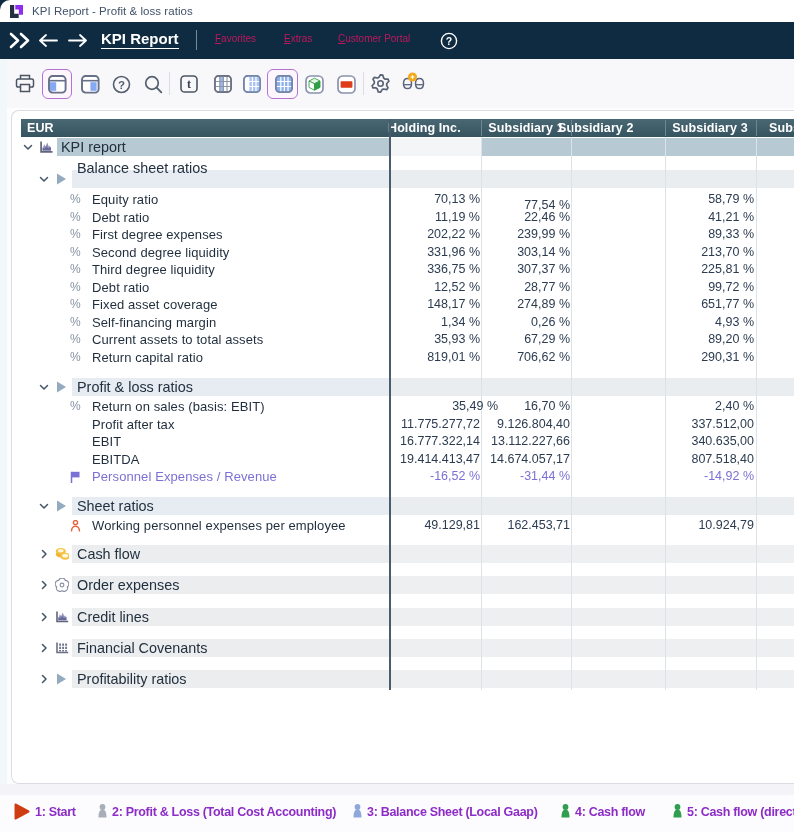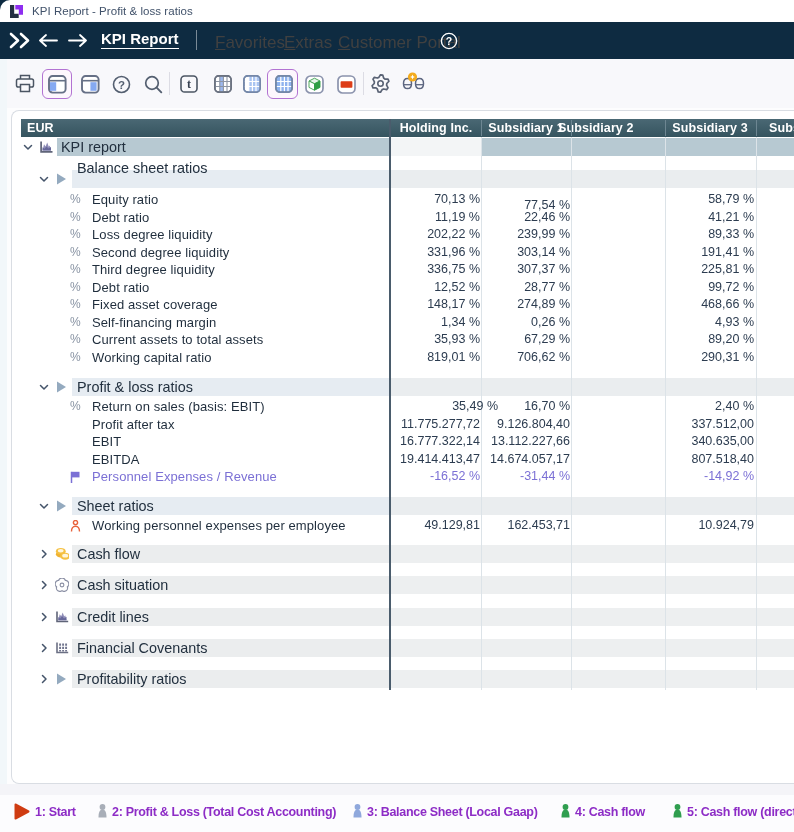--- a/index.html
+++ b/index.html
@@ -2,21 +2,21 @@
 <html><head><meta charset="utf-8">
 <style>
 *{margin:0;padding:0;box-sizing:border-box}
 html,body{width:794px;height:832px;overflow:hidden;background:#fdfdfe;font-family:"Liberation Sans",sans-serif;position:relative}
 .abs{position:absolute}
 .titledark{left:0;top:0;width:20px;height:20px;background:#0d2b41}
 .titlebar{left:0;top:0;width:794px;height:22px;background:#ffffff;border-top-left-radius:10px}
 .titletext{left:32px;top:4.5px;font-size:11.5px;color:#41526a;letter-spacing:0.05px}
 .menubar{left:0;top:22px;width:794px;height:37px;background:#0e2b41;color:#fff}
 .mtitle{left:101px;top:30px;font-size:15px;font-weight:bold;color:#fff;border-bottom:1.5px solid #fff;padding-bottom:1px}
-.mitem{top:33px;font-size:17px;color:#404040}
+.mitem{top:33px;font-size:10px;color:#be185d}
 .msep{left:196px;top:30px;width:1px;height:20px;background:rgba(255,255,255,0.45)}
 .toolbar{left:0;top:59px;width:794px;height:49px;background:#f8f8fb}
 .tsep{top:72px;width:1px;height:23px;background:#dcdce4}
 .selbox{border:1.5px solid #b273d2;border-radius:6px;background:#fdf7fd}
 .leftstrip{left:0;top:59px;width:7px;height:726px;background:#f2f7fa}
 .panel{left:11px;top:110px;width:803px;height:674px;background:#fff;border:1px solid #d9dde3;border-radius:8px;border-right:none}
 .thead{left:21px;top:119px;width:773px;height:18px;background:linear-gradient(#4a6874,#35545f)}
 .hlabel{top:121px;font-size:12.5px;font-weight:bold;color:#fff;height:14px;line-height:14px;letter-spacing:0.1px}
 .hsep{top:120px;width:1px;height:16px;background:#6d8692}
 .colsep{width:1px;background:#dce3e8}
@@ -127,21 +127,21 @@
 <path d="M5.5,6.5 C8,6.5 9.5,8.6 9.5,11.4 C9.5,14.6 7.9,16.6 5.5,16.6 C3.1,16.6 1.5,14.6 1.5,11.4 C1.5,8.6 3,6.5 5.5,6.5 Z" stroke="#5d6680" stroke-width="1.5" fill="#f8f8fb"></path>
 <path d="M1.8,12.7 H9.2" stroke="#5d6680" stroke-width="1.3"></path>
 <path d="M17.5,6.5 C20,6.5 21.5,8.6 21.5,11.4 C21.5,14.6 19.9,16.6 17.5,16.6 C15.1,16.6 13.5,14.6 13.5,11.4 C13.5,8.6 15,6.5 17.5,6.5 Z" stroke="#5d6680" stroke-width="1.5" fill="#f8f8fb"></path>
 <path d="M13.8,12.7 H21.2" stroke="#5d6680" stroke-width="1.3"></path>
 <circle cx="10.5" cy="5" r="4.6" fill="#f3ab1d"></circle>
 <path d="M10.5,2.6 L11.2,4.3 L12.9,5 L11.2,5.7 L10.5,7.4 L9.8,5.7 L8.1,5 L9.8,4.3 Z" fill="#fff"></path>
 </svg>
 <div class="abs panel"></div>
 <div class="abs thead"></div>
 <div class="abs hlabel" style="left:27px">EUR</div>
-<div class="abs hlabel" style="left:376px;width:120px;text-align:center">Holding Inc.</div>
+<div class="abs hlabel" style="left:388px;width:120px;">Holding Inc.</div>
 <div class="abs hlabel" style="left:466px;width:120px;text-align:center">Subsidiary 1</div>
 <div class="abs hlabel" style="left:558px;width:120px;text-align:left">Subsidiary 2</div>
 <div class="abs hlabel" style="left:650px;width:120px;text-align:center">Subsidiary 3</div>
 <div class="abs hlabel" style="left:769px">Subsidiary 4</div>
 <div class="abs hsep" style="left:481px"></div>
 <div class="abs colsep" style="left:481px;top:137px;height:553px"></div>
 <div class="abs hsep" style="left:571px"></div>
 <div class="abs colsep" style="left:571px;top:137px;height:553px"></div>
 <div class="abs hsep" style="left:665px"></div>
 <div class="abs colsep" style="left:665px;top:137px;height:553px"></div>
@@ -224,21 +224,21 @@
 <div class="abs band" style="left:572px;top:576px;width:93px;background:#edeff0"></div>
 <div class="abs band" style="left:666px;top:576px;width:90px;background:#edeff0"></div>
 <div class="abs band" style="left:757px;top:576px;width:57px;background:#edeff0"></div>
 <svg class="abs" style="left:40px;top:580px" width="9" height="10" viewBox="0 0 9 10">
     <path d="M2.5,1.5 L6,5 L2.5,8.5" stroke="#44546a" stroke-width="1.5" fill="none" stroke-linecap="round" stroke-linejoin="round"></path>
   </svg>
 <svg class="abs" style="left:54.5px;top:577.5px" width="14" height="14" viewBox="0 0 14 14">
 <path d="M13.66,7.00 L13.57,7.23 L13.47,7.45 L13.36,7.67 L13.23,7.88 L13.09,8.07 L12.93,8.26 L12.76,8.44 L12.58,8.60 L12.39,8.75 L12.45,8.98 L12.50,9.22 L12.54,9.47 L12.56,9.71 L12.56,9.95 L12.54,10.20 L12.50,10.44 L12.45,10.68 L12.39,10.91 L12.30,11.14 L12.20,11.37 L12.09,11.58 L11.96,11.79 L11.82,11.99 L11.66,12.17 L11.49,12.35 L11.31,12.51 L11.11,12.66 L10.91,12.80 L10.70,12.92 L10.48,13.03 L10.25,13.12 L10.02,13.20 L9.78,13.26 L9.54,13.30 L9.30,13.32 L9.06,13.33 L8.81,13.32 L8.57,13.30 L8.33,13.26 L8.09,13.20 L7.86,13.12 L7.63,13.03 L7.41,12.92 L7.20,12.80 L7.00,12.66 L6.80,12.80 L6.59,12.92 L6.37,13.03 L6.14,13.12 L5.91,13.20 L5.67,13.26 L5.43,13.30 L5.19,13.32 L4.94,13.33 L4.70,13.32 L4.46,13.30 L4.22,13.26 L3.98,13.20 L3.75,13.12 L3.52,13.03 L3.30,12.92 L3.09,12.80 L2.89,12.66 L2.69,12.51 L2.51,12.35 L2.34,12.17 L2.18,11.99 L2.04,11.79 L1.91,11.58 L1.80,11.37 L1.70,11.14 L1.61,10.91 L1.55,10.68 L1.50,10.44 L1.46,10.20 L1.44,9.95 L1.44,9.71 L1.46,9.47 L1.50,9.22 L1.55,8.98 L1.61,8.75 L1.42,8.60 L1.24,8.44 L1.07,8.26 L0.91,8.07 L0.77,7.88 L0.64,7.67 L0.53,7.45 L0.43,7.23 L0.34,7.00 L0.28,6.77 L0.22,6.53 L0.19,6.28 L0.17,6.04 L0.17,5.80 L0.19,5.55 L0.22,5.31 L0.28,5.07 L0.34,4.84 L0.43,4.61 L0.53,4.38 L0.64,4.17 L0.77,3.96 L0.91,3.76 L1.07,3.58 L1.24,3.40 L1.42,3.24 L1.61,3.09 L1.82,2.95 L2.03,2.83 L2.25,2.72 L2.47,2.63 L2.71,2.55 L2.94,2.49 L3.18,2.45 L3.43,2.43 L3.67,2.42 L3.75,2.19 L3.85,1.97 L3.97,1.75 L4.10,1.54 L4.24,1.35 L4.40,1.16 L4.57,0.98 L4.75,0.82 L4.94,0.67 L5.15,0.53 L5.36,0.41 L5.58,0.30 L5.80,0.21 L6.04,0.14 L6.27,0.08 L6.51,0.03 L6.76,0.01 L7.00,0.00 L7.24,0.01 L7.49,0.03 L7.73,0.08 L7.96,0.14 L8.20,0.21 L8.42,0.30 L8.64,0.41 L8.85,0.53 L9.06,0.67 L9.25,0.82 L9.43,0.98 L9.60,1.16 L9.76,1.35 L9.90,1.54 L10.03,1.75 L10.15,1.97 L10.25,2.19 L10.33,2.42 L10.57,2.43 L10.82,2.45 L11.06,2.49 L11.29,2.55 L11.53,2.63 L11.75,2.72 L11.97,2.83 L12.18,2.95 L12.39,3.09 L12.58,3.24 L12.76,3.40 L12.93,3.58 L13.09,3.76 L13.23,3.96 L13.36,4.17 L13.47,4.38 L13.57,4.61 L13.66,4.84 L13.72,5.07 L13.78,5.31 L13.81,5.55 L13.83,5.80 L13.83,6.04 L13.81,6.28 L13.78,6.53 L13.72,6.77 Z" stroke="#8a8fa4" stroke-width="1.25" fill="none" stroke-linejoin="round"></path>
 <circle cx="7" cy="7" r="1.9" stroke="#8a8fa4" stroke-width="1.1" fill="none"></circle>
 </svg>
-<div class="abs lbl" style="left:77px;top:576px">Cash situation</div>
+<div class="abs lbl" style="left:77px;top:576px">Order expenses</div>
 <div class="abs band" style="left:72px;top:608px;width:318px;background:#ebedee"></div>
 <div class="abs band" style="left:391px;top:608px;width:90px;background:#edeff0"></div>
 <div class="abs band" style="left:482px;top:608px;width:89px;background:#edeff0"></div>
 <div class="abs band" style="left:572px;top:608px;width:93px;background:#edeff0"></div>
 <div class="abs band" style="left:666px;top:608px;width:90px;background:#edeff0"></div>
 <div class="abs band" style="left:757px;top:608px;width:57px;background:#edeff0"></div>
 <svg class="abs" style="left:40px;top:612px" width="9" height="10" viewBox="0 0 9 10">
     <path d="M2.5,1.5 L6,5 L2.5,8.5" stroke="#44546a" stroke-width="1.5" fill="none" stroke-linecap="round" stroke-linejoin="round"></path>
   </svg>
 <svg class="abs" style="left:55px;top:610px" width="14" height="14" viewBox="0 0 14 14">
@@ -278,56 +278,56 @@
 <div class="abs row" style="left:92px;top:191px">Equity ratio</div>
 <div class="abs val" style="left:391px;width:89px;top:191px">70,13 %</div>
 <div class="abs val" style="left:482px;width:88px;top:197px">77,54 %</div>
 <div class="abs val" style="left:666px;width:88px;top:191px">58,79 %</div>
 <div class="abs pct" style="left:70px;top:208.5px;height:17px;line-height:17px">%</div>
 <div class="abs row" style="left:92px;top:208.5px">Debt ratio</div>
 <div class="abs val" style="left:391px;width:89px;top:208.5px">11,19 %</div>
 <div class="abs val" style="left:482px;width:88px;top:208.5px">22,46 %</div>
 <div class="abs val" style="left:666px;width:88px;top:208.5px">41,21 %</div>
 <div class="abs pct" style="left:70px;top:226px;height:17px;line-height:17px">%</div>
-<div class="abs row" style="left:92px;top:226px">Loss degree liquidity</div>
+<div class="abs row" style="left:92px;top:226px">First degree expenses</div>
 <div class="abs val" style="left:391px;width:89px;top:226px">202,22 %</div>
 <div class="abs val" style="left:482px;width:88px;top:226px">239,99 %</div>
 <div class="abs val" style="left:666px;width:88px;top:226px">89,33 %</div>
 <div class="abs pct" style="left:70px;top:243.5px;height:17px;line-height:17px">%</div>
 <div class="abs row" style="left:92px;top:243.5px">Second degree liquidity</div>
 <div class="abs val" style="left:391px;width:89px;top:243.5px">331,96 %</div>
 <div class="abs val" style="left:482px;width:88px;top:243.5px">303,14 %</div>
-<div class="abs val" style="left:666px;width:88px;top:243.5px">191,41 %</div>
+<div class="abs val" style="left:666px;width:88px;top:243.5px">213,70 %</div>
 <div class="abs pct" style="left:70px;top:261px;height:17px;line-height:17px">%</div>
 <div class="abs row" style="left:92px;top:261px">Third degree liquidity</div>
 <div class="abs val" style="left:391px;width:89px;top:261px">336,75 %</div>
 <div class="abs val" style="left:482px;width:88px;top:261px">307,37 %</div>
 <div class="abs val" style="left:666px;width:88px;top:261px">225,81 %</div>
 <div class="abs pct" style="left:70px;top:278.5px;height:17px;line-height:17px">%</div>
 <div class="abs row" style="left:92px;top:278.5px">Debt ratio</div>
 <div class="abs val" style="left:391px;width:89px;top:278.5px">12,52 %</div>
 <div class="abs val" style="left:482px;width:88px;top:278.5px">28,77 %</div>
 <div class="abs val" style="left:666px;width:88px;top:278.5px">99,72 %</div>
 <div class="abs pct" style="left:70px;top:296px;height:17px;line-height:17px">%</div>
 <div class="abs row" style="left:92px;top:296px">Fixed asset coverage</div>
 <div class="abs val" style="left:391px;width:89px;top:296px">148,17 %</div>
 <div class="abs val" style="left:482px;width:88px;top:296px">274,89 %</div>
-<div class="abs val" style="left:666px;width:88px;top:296px">468,66 %</div>
+<div class="abs val" style="left:666px;width:88px;top:296px">651,77 %</div>
 <div class="abs pct" style="left:70px;top:313.5px;height:17px;line-height:17px">%</div>
 <div class="abs row" style="left:92px;top:313.5px">Self-financing margin</div>
 <div class="abs val" style="left:391px;width:89px;top:313.5px">1,34 %</div>
 <div class="abs val" style="left:482px;width:88px;top:313.5px">0,26 %</div>
 <div class="abs val" style="left:666px;width:88px;top:313.5px">4,93 %</div>
 <div class="abs pct" style="left:70px;top:331px;height:17px;line-height:17px">%</div>
 <div class="abs row" style="left:92px;top:331px">Current assets to total assets</div>
 <div class="abs val" style="left:391px;width:89px;top:331px">35,93 %</div>
 <div class="abs val" style="left:482px;width:88px;top:331px">67,29 %</div>
 <div class="abs val" style="left:666px;width:88px;top:331px">89,20 %</div>
 <div class="abs pct" style="left:70px;top:348.5px;height:17px;line-height:17px">%</div>
-<div class="abs row" style="left:92px;top:348.5px">Working capital ratio</div>
+<div class="abs row" style="left:92px;top:348.5px">Return capital ratio</div>
 <div class="abs val" style="left:391px;width:89px;top:348.5px">819,01 %</div>
 <div class="abs val" style="left:482px;width:88px;top:348.5px">706,62 %</div>
 <div class="abs val" style="left:666px;width:88px;top:348.5px">290,31 %</div>
 <div class="abs pct" style="left:70px;top:398px;height:17px;line-height:17px">%</div>
 <div class="abs row" style="left:92px;top:398px">Return on sales (basis: EBIT)</div>
 <div class="abs val" style="left:391px;width:107px;top:398px">35,49 %</div>
 <div class="abs val" style="left:482px;width:88px;top:398px">16,70 %</div>
 <div class="abs val" style="left:666px;width:88px;top:398px">2,40 %</div>
 <div class="abs row" style="left:92px;top:415.5px">Profit after tax</div>
 <div class="abs val" style="left:391px;width:89px;top:415.5px">11.775.277,72</div>

